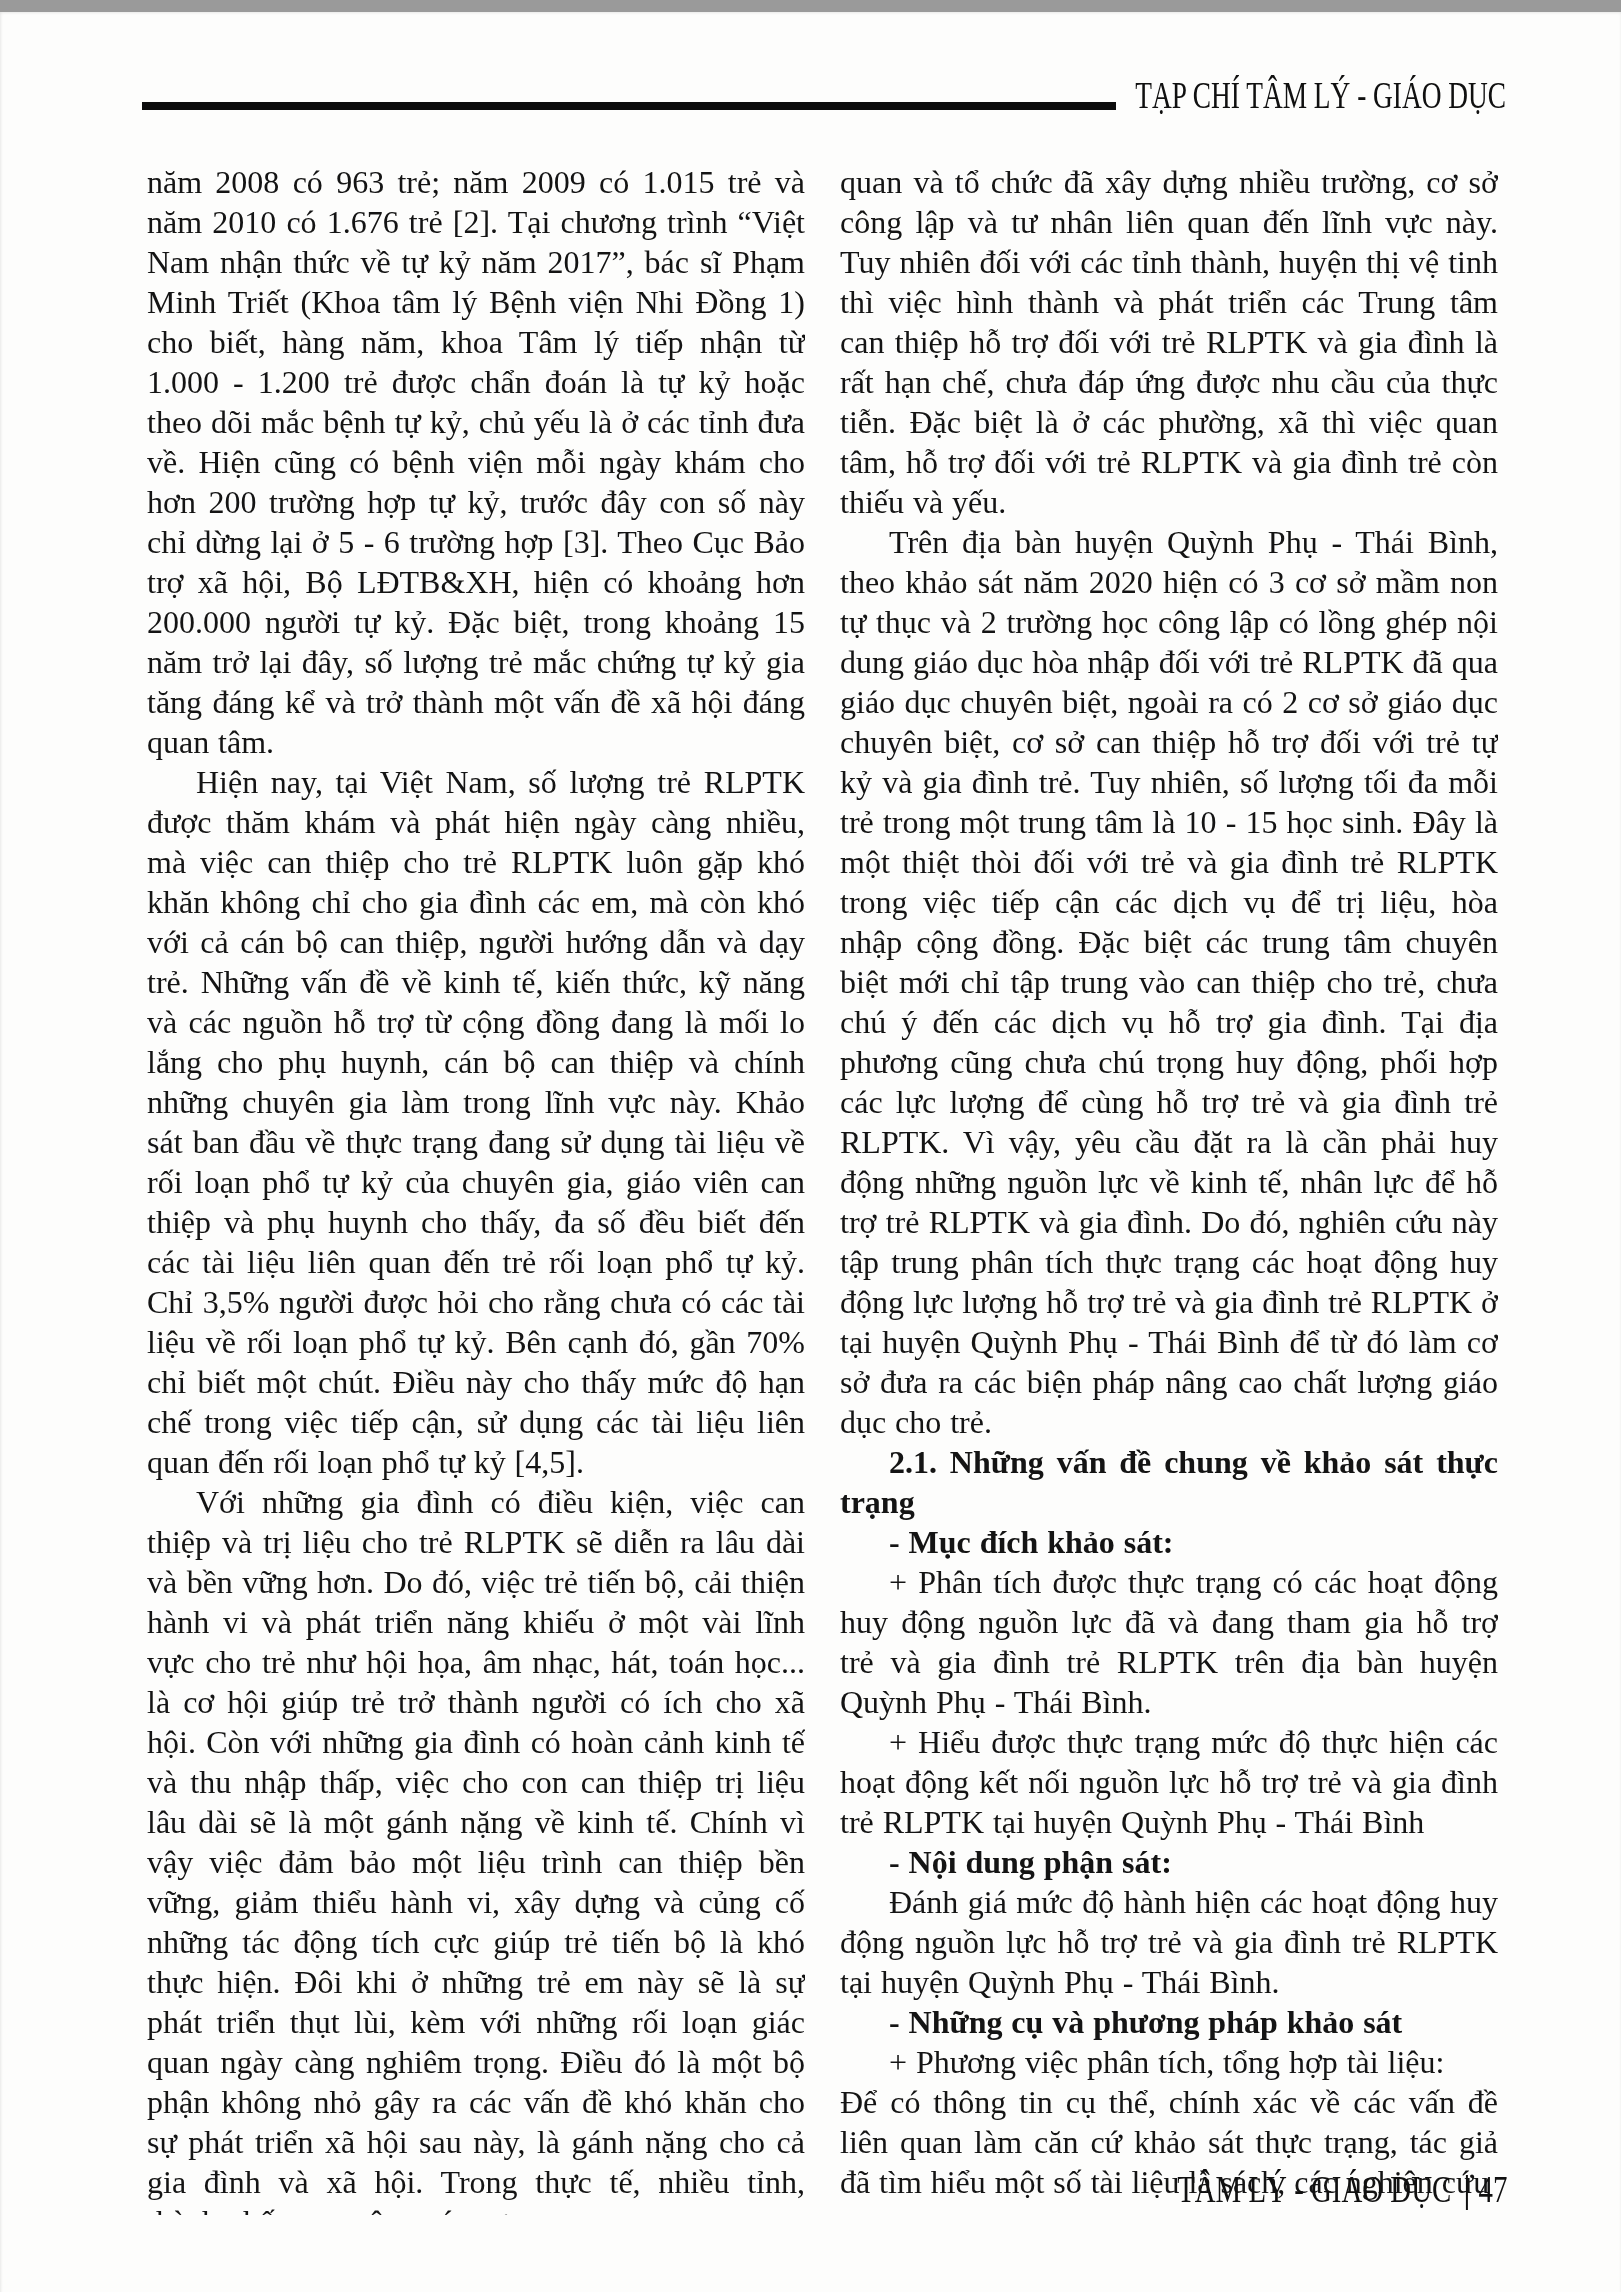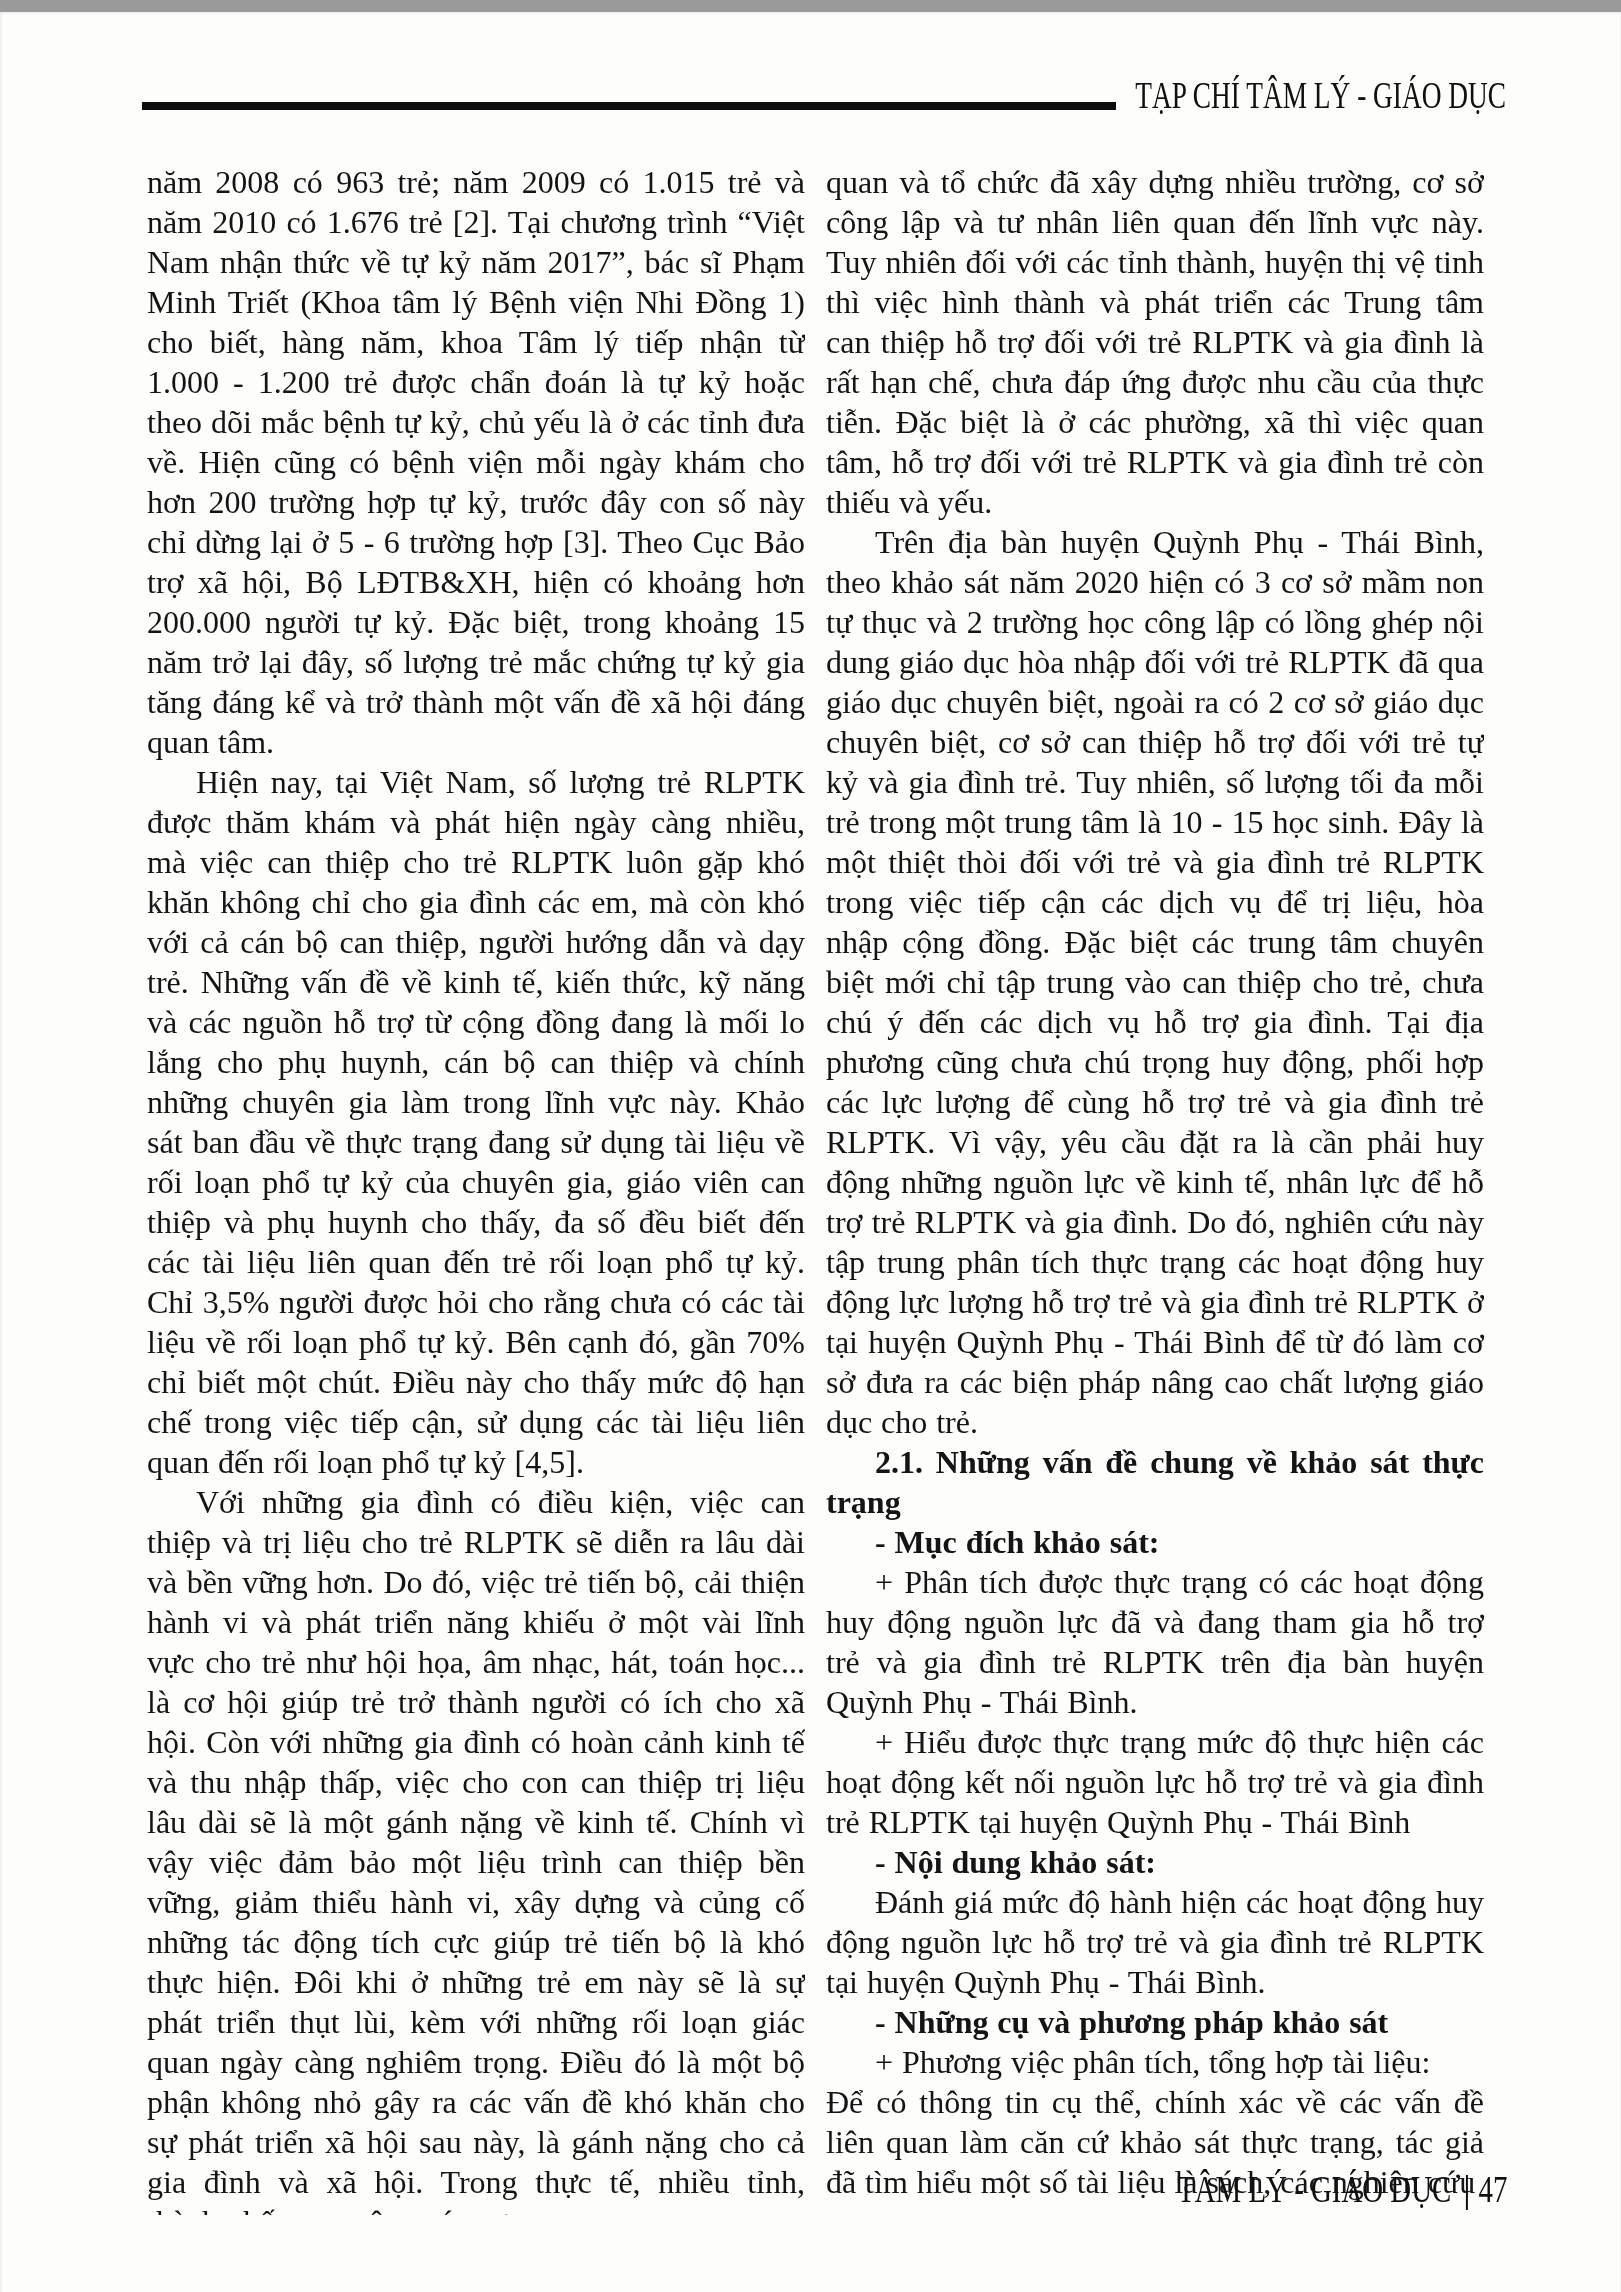--- a/index.html
+++ b/index.html
@@ -37,21 +37,21 @@
   }
 
   
   .body {
     position: absolute;
     left: 147px;
     top: 150px;
     width: 1359px;
     height: 2053px;
     display: flex;
-    gap: 21px;
+    gap: 35px;
     overflow: hidden;
   }
   .column {
     width: 658px;
     height: 100%;
     overflow: hidden;
     text-align: justify;
     font-size: 32px;
     line-height: 40px;
     word-spacing: 0.9px;
@@ -94,21 +94,21 @@
         <p class="para indent">Hiện nay, tại Việt Nam, số lượng trẻ RLPTK được thăm khám và phát hiện ngày càng nhiều, mà việc can thiệp cho trẻ RLPTK luôn gặp khó khăn không chỉ cho gia đình các em, mà còn khó với cả cán bộ can thiệp, người hướng dẫn và dạy trẻ. Những vấn đề về kinh tế, kiến thức, kỹ năng và các nguồn hỗ trợ từ cộng đồng đang là mối lo lắng cho phụ huynh, cán bộ can thiệp và chính những chuyên gia làm trong lĩnh vực này. Khảo sát ban đầu về thực trạng đang sử dụng tài liệu về rối loạn phổ tự kỷ của chuyên gia, giáo viên can thiệp và phụ huynh cho thấy, đa số đều biết đến các tài liệu liên quan đến trẻ rối loạn phổ tự kỷ. Chỉ 3,5% người được hỏi cho rằng chưa có các tài liệu về rối loạn phổ tự kỷ. Bên cạnh đó, gần 70% chỉ biết một chút. Điều này cho thấy mức độ hạn chế trong việc tiếp cận, sử dụng các tài liệu liên quan đến rối loạn phổ tự kỷ [4,5].</p>
         <p class="para indent">Với những gia đình có điều kiện, việc can thiệp và trị liệu cho trẻ RLPTK sẽ diễn ra lâu dài và bền vững hơn. Do đó, việc trẻ tiến bộ, cải thiện hành vi và phát triển năng khiếu ở một vài lĩnh vực cho trẻ như hội họa, âm nhạc, hát, toán học... là cơ hội giúp trẻ trở thành người có ích cho xã hội. Còn với những gia đình có hoàn cảnh kinh tế và thu nhập thấp, việc cho con can thiệp trị liệu lâu dài sẽ là một gánh nặng về kinh tế. Chính vì vậy việc đảm bảo một liệu trình can thiệp bền vững, giảm thiểu hành vi, xây dựng và củng cố những tác động tích cực giúp trẻ tiến bộ là khó thực hiện. Đôi khi ở những trẻ em này sẽ là sự phát triển thụt lùi, kèm với những rối loạn giác quan ngày càng nghiêm trọng. Điều đó là một bộ phận không nhỏ gây ra các vấn đề khó khăn cho sự phát triển xã hội sau này, là gánh nặng cho cả gia đình và xã hội. Trong thực tế, nhiều tỉnh, thành phố trung tâm, các cơ</p>
       </div>
     <div class="column">
         <p class="para">quan và tổ chức đã xây dựng nhiều trường, cơ sở công lập và tư nhân liên quan đến lĩnh vực này. Tuy nhiên đối với các tỉnh thành, huyện thị vệ tinh thì việc hình thành và phát triển các Trung tâm can thiệp hỗ trợ đối với trẻ RLPTK và gia đình là rất hạn chế, chưa đáp ứng được nhu cầu của thực tiễn. Đặc biệt là ở các phường, xã thì việc quan tâm, hỗ trợ đối với trẻ RLPTK và gia đình trẻ còn thiếu và yếu.</p>
         <p class="para indent">Trên địa bàn huyện Quỳnh Phụ - Thái Bình, theo khảo sát năm 2020 hiện có 3 cơ sở mầm non tự thục và 2 trường học công lập có lồng ghép nội dung giáo dục hòa nhập đối với trẻ RLPTK đã qua giáo dục chuyên biệt, ngoài ra có 2 cơ sở giáo dục chuyên biệt, cơ sở can thiệp hỗ trợ đối với trẻ tự kỷ và gia đình trẻ. Tuy nhiên, số lượng tối đa mỗi trẻ trong một trung tâm là 10 - 15 học sinh. Đây là một thiệt thòi đối với trẻ và gia đình trẻ RLPTK trong việc tiếp cận các dịch vụ để trị liệu, hòa nhập cộng đồng. Đặc biệt các trung tâm chuyên biệt mới chỉ tập trung vào can thiệp cho trẻ, chưa chú ý đến các dịch vụ hỗ trợ gia đình. Tại địa phương cũng chưa chú trọng huy động, phối hợp các lực lượng để cùng hỗ trợ trẻ và gia đình trẻ RLPTK. Vì vậy, yêu cầu đặt ra là cần phải huy động những nguồn lực về kinh tế, nhân lực để hỗ trợ trẻ RLPTK và gia đình. Do đó, nghiên cứu này tập trung phân tích thực trạng các hoạt động huy động lực lượng hỗ trợ trẻ và gia đình trẻ RLPTK ở tại huyện Quỳnh Phụ - Thái Bình để từ đó làm cơ sở đưa ra các biện pháp nâng cao chất lượng giáo dục cho trẻ.</p>
         <p class="para indent bold">2.1. Những vấn đề chung về khảo sát thực trạng</p>
         <p class="para indent bold italic">- Mục đích khảo sát:</p>
         <p class="para indent">+ Phân tích được thực trạng có các hoạt động huy động nguồn lực đã và đang tham gia hỗ trợ trẻ và gia đình trẻ RLPTK trên địa bàn huyện Quỳnh Phụ - Thái Bình.</p>
         <p class="para indent">+ Hiểu được thực trạng mức độ thực hiện các hoạt động kết nối nguồn lực hỗ trợ trẻ và gia đình trẻ RLPTK tại huyện Quỳnh Phụ - Thái Bình</p>
-        <p class="para indent bold italic">- Nội dung khảo sát:</p>
+        <p class="para indent bold italic">- Nội dung phận sát:</p>
         <p class="para indent">Đánh giá mức độ hành hiện các hoạt động huy động nguồn lực hỗ trợ trẻ và gia đình trẻ RLPTK tại huyện Quỳnh Phụ - Thái Bình.</p>
         <p class="para indent bold italic">- Những cụ và phương pháp khảo sát</p>
         <p class="para indent italic">+ Phương việc phân tích, tổng hợp tài liệu:</p>
         <p class="para">Để có thông tin cụ thể, chính xác về các vấn đề liên quan làm căn cứ khảo sát thực trạng, tác giả đã tìm hiểu một số tài liệu là sách, các nghiên cứu</p>
       </div>
   </main>
 
   <footer class="footer">
     <span>TÂM LÝ - GIÁO DỤC</span><span class="sep">|</span><span class="pageno">47</span>
   </footer>

